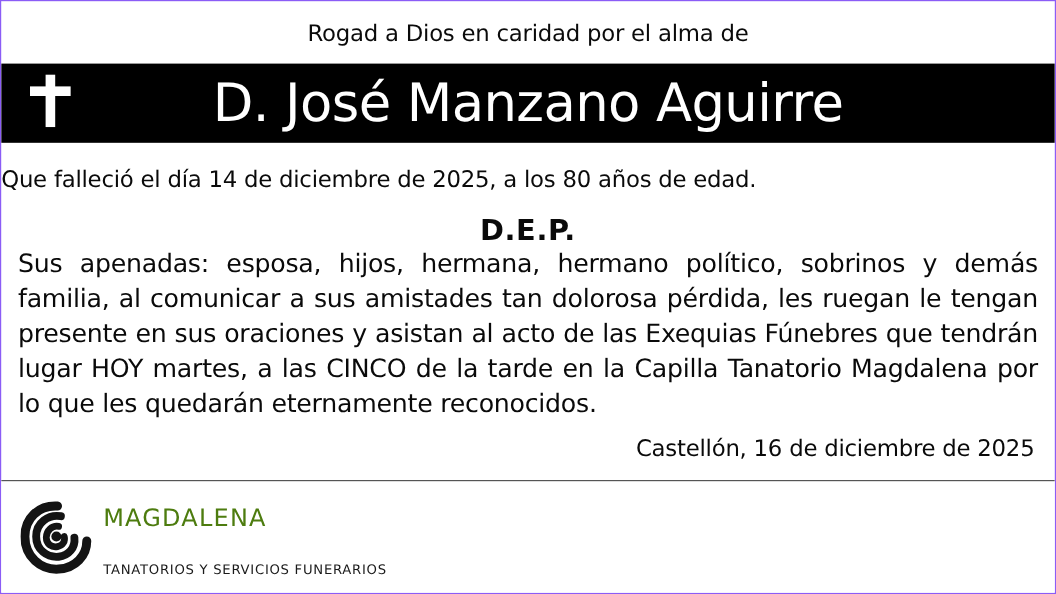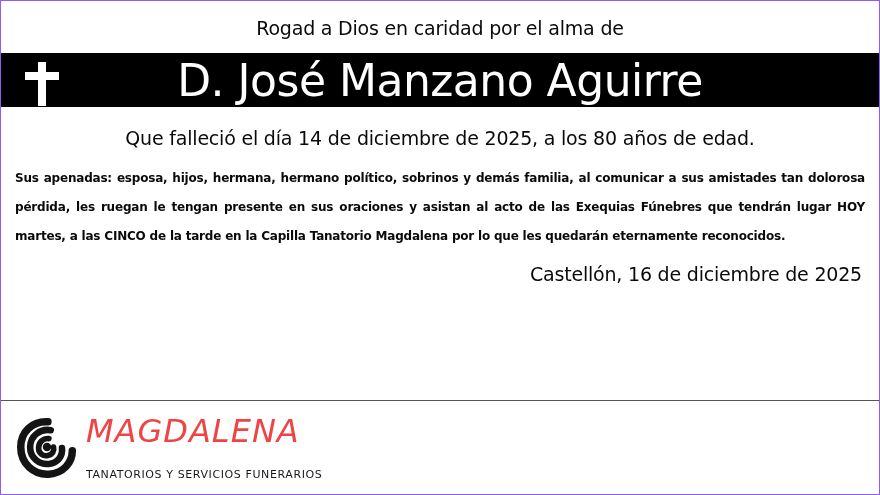--- a/index.html
+++ b/index.html
@@ -17,21 +17,21 @@
     overflow: hidden;
   }
   .invocation {
     margin-top: 16px;
     text-align: center;
     font-size: 19px;
     letter-spacing: -0.2px;
   }
   .banner {
     margin-top: 14px;
-    height: 54px;
+    height: 66px;
     background: #000000;
     position: relative;
     display: flex;
     align-items: center;
     justify-content: center;
   }
   .cross {
     position: absolute;
     left: 24px;
     top: 9px;
@@ -39,40 +39,38 @@
     height: 44px;
     display: block;
   }
   .deceased-name {
     color: #ffffff;
     font-size: 44px;
     letter-spacing: -0.5px;
     white-space: nowrap;
   }
   .center-line {
-    text-align: center;
     font-size: 19px;
     letter-spacing: -0.2px;
   }
   .death-line-1 { margin-top: 20px; }
   .death-line-2 { margin-top: 8px; }
   .dep {
     margin-top: 17px;
     text-align: center;
     font-size: 24px;
     font-weight: bold;
     letter-spacing: 0.5px;
   }
   .family-paragraph {
-    margin: 15px 14px 0 14px;
-    font-size: 12px;
+    margin: 0 14px 0 14px;
+    font-size: 21px;
     line-height: 29px;
     text-align: justify;
     letter-spacing: -0.2px;
-    font-weight: bold;
   }
   .place-date {
     margin: 12px 17px 0 0;
     text-align: right;
     font-size: 19px;
     letter-spacing: -0.2px;
   }
   .footer {
     position: absolute;
     left: 0;
@@ -86,26 +84,25 @@
     padding: 0 12px 0 16px;
     background: #ffffff;
   }
   .brand-block {
     display: flex;
     align-items: center;
     gap: 9px;
   }
   .logo-icon { display: block; }
   .brand-text .brand-name {
-    font-size: 32px;
-    color: #ef4444;
+    font-size: 20px;
+    color: #4d7c0f;
     letter-spacing: 1px;
     line-height: 34px;
     font-weight: 500;
-    font-style: italic;
   }
   .brand-text .brand-tagline {
     font-size: 11px;
     color: #1a1a1a;
     letter-spacing: 0.6px;
     margin-top: 20px;
     white-space: nowrap;
   }
   .contact-block {
     text-align: right;
@@ -125,20 +122,21 @@
     <svg class="cross" viewBox="0 0 34 44" xmlns="http://www.w3.org/2000/svg">
       <rect x="13" y="0" width="8" height="44" fill="#ffffff"></rect>
       <rect x="0" y="10" width="34" height="8" fill="#ffffff"></rect>
     </svg>
     <span class="deceased-name">D. José Manzano Aguirre</span>
   </div>
 
   <div class="center-line death-line-1">Que falleció el día 14 de diciembre de 2025, a los 80 años de edad.</div>
 
 
+  <div class="dep">D.E.P.</div>
 
   <p class="family-paragraph">Sus apenadas: esposa, hijos, hermana, hermano político, sobrinos y demás familia, al comunicar a sus amistades tan dolorosa pérdida, les ruegan le tengan presente en sus oraciones y asistan al acto de las Exequias Fúnebres que tendrán lugar HOY martes, a las CINCO de la tarde en la Capilla Tanatorio Magdalena por lo que les quedarán eternamente reconocidos.</p>
 
   <div class="place-date">Castellón, 16 de diciembre de 2025</div>
 
   <div class="footer">
 
     <div class="brand-block">
       <svg class="logo-icon" width="60" height="62" viewBox="0 0 64 66" xmlns="http://www.w3.org/2000/svg">
         <g fill="none" stroke="#141414" stroke-linecap="round">

